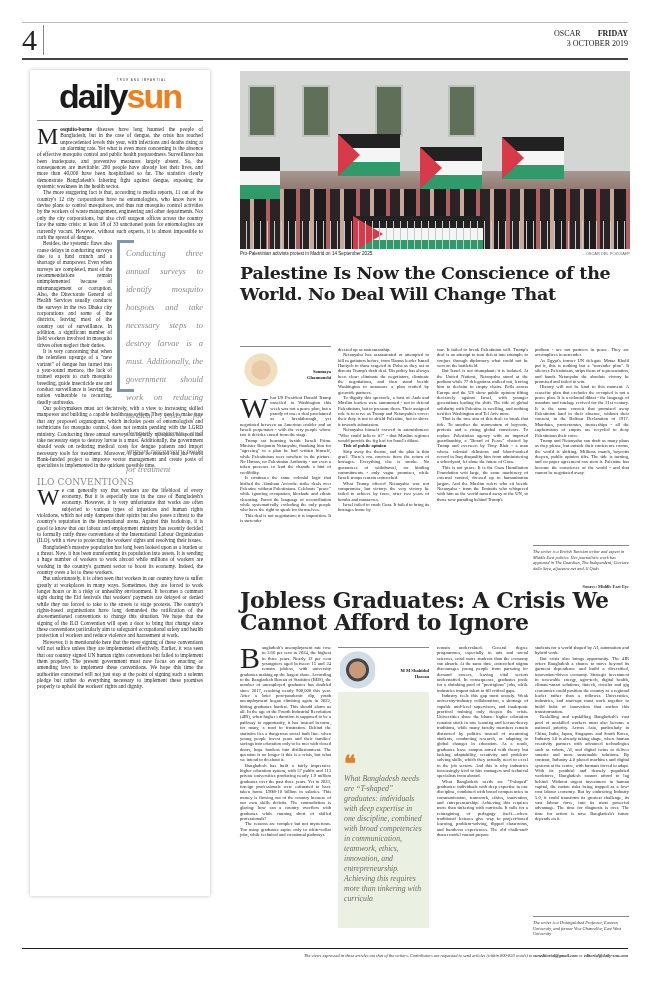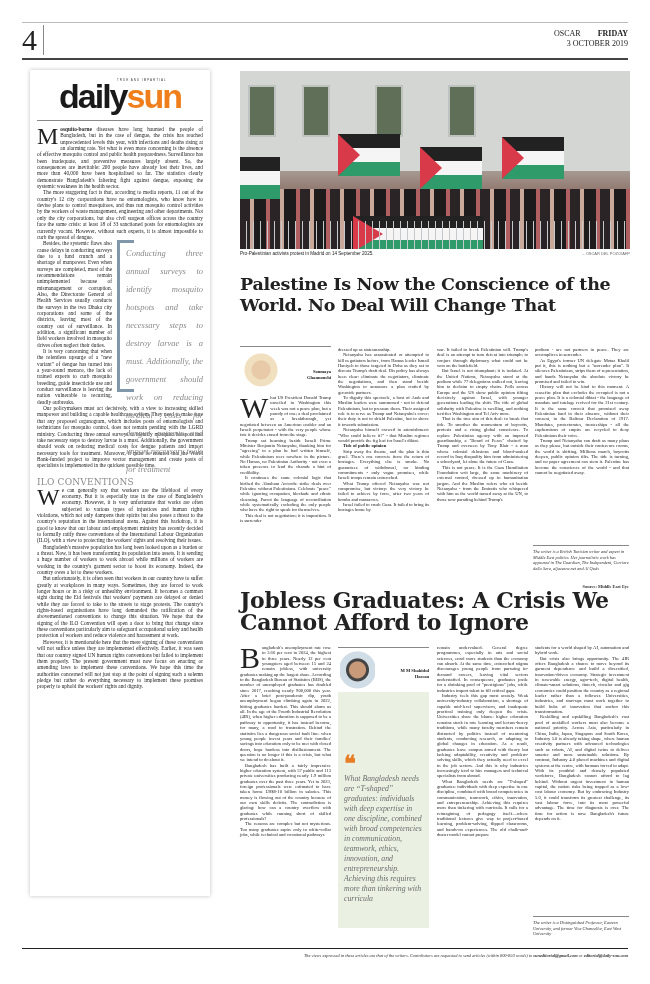--- a/index.html
+++ b/index.html
@@ -41,21 +41,21 @@
 .photo .banner span b{color:#e87a3a;font-weight:normal;}
 .flag{position:absolute;width:62px;height:42px;}
 .flag .s1{position:absolute;left:0;top:0;width:100%;height:33%;background:#222;}
 .flag .s2{position:absolute;left:0;top:33%;width:100%;height:34%;background:#f5f5f5;}
 .flag .s3{position:absolute;left:0;top:67%;width:100%;height:33%;background:#2f9a6a;}
 .flag .tri{position:absolute;left:0;top:0;width:0;height:0;border-top:21px solid transparent;border-bottom:21px solid transparent;border-left:22px solid #d83a4a;}
 .photo .crowd{position:absolute;left:0;top:118px;width:100%;height:60px;background:repeating-linear-gradient(90deg,#2a2426 0 10px,#c9a99a 10px 14px,#1e1b1d 14px 26px,#b06060 26px 30px);}
 .photo .fence{position:absolute;left:0;top:150px;width:100%;height:28px;background:repeating-linear-gradient(90deg,transparent 0 6px,#c6c9cc 6px 7px);}
 .caption{position:absolute;left:240px;top:251px;width:390px;height:8px;font-size:4.6px;font-family:"Liberation Sans",sans-serif;color:#222;}
 .caption .credit{position:absolute;right:0;top:0;color:#666;font-size:4px;}
-.h-pal{position:absolute;left:240px;top:263px;width:400px;font-family:"DejaVu Serif",serif;font-weight:bold;font-size:17.5px;line-height:21px;color:#222;letter-spacing:-0.3px;margin-top:11px;}
+.h-pal{position:absolute;left:240px;top:263px;width:400px;font-family:"DejaVu Serif",serif;font-weight:bold;font-size:17.5px;line-height:21px;color:#222;letter-spacing:-0.3px;}
 .author1{position:absolute;left:240px;top:346px;width:91px;height:46px;border-top:1px solid #888;}
 .author1 .pic{position:absolute;left:2px;top:4px;width:38px;height:42px;background:radial-gradient(circle at 50% 45%,#e8c9a8 0 9px,#f1e0c0 10px 16px,#fff 17px);}
 .author1 .nm{position:absolute;right:0;top:22px;font-size:4.6px;font-weight:bold;text-align:right;line-height:5.5px;}
 .col{position:absolute;font-size:4.6px;line-height:5.35px;text-align:justify;color:#222;}
 .col p{text-indent:5px;}
 .col p.first{text-indent:0;}
 .col .sub{font-weight:bold;text-indent:5px;}
 .drop2{float:left;font-size:30px;line-height:24px;margin:1px 2px 0 0;}
 .bio{position:absolute;left:533px;top:545px;width:96px;font-size:4.4px;line-height:5.6px;font-style:italic;color:#333;border-top:1px solid #888;padding-top:3px;}
 .src{position:absolute;left:533px;top:584px;width:96px;text-align:right;font-size:4.4px;font-weight:bold;color:#333;}

